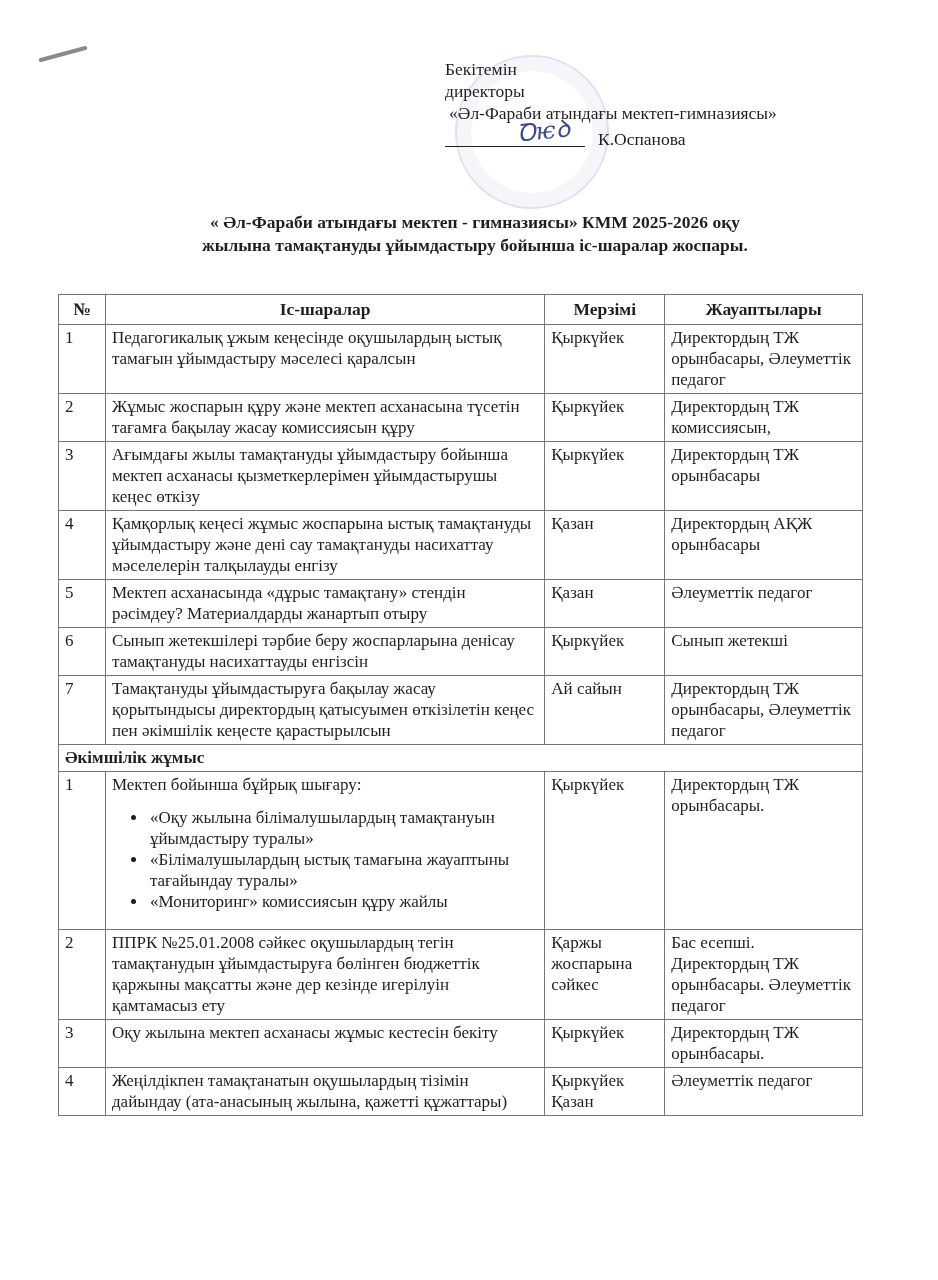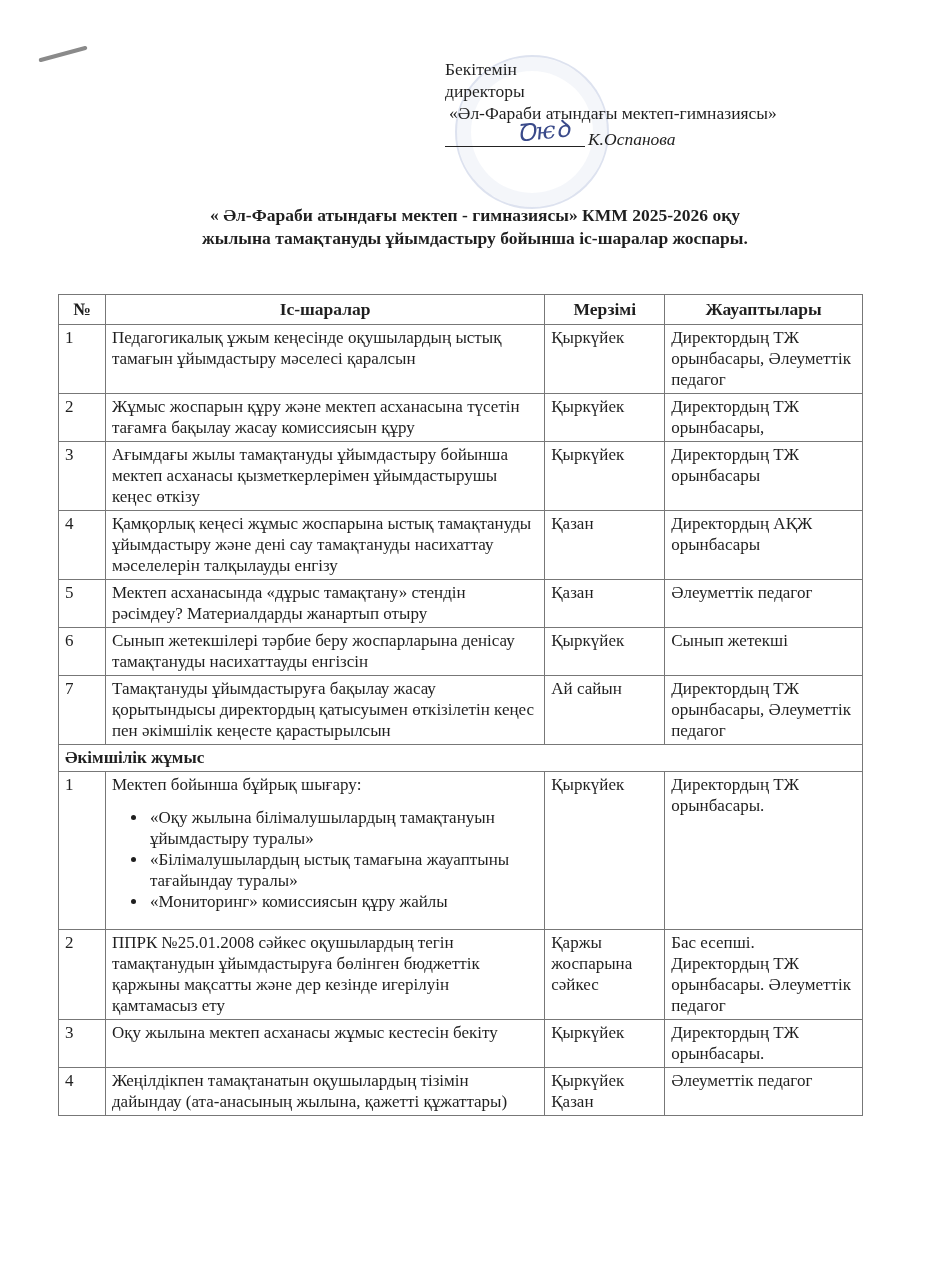--- a/index.html
+++ b/index.html
@@ -30,23 +30,23 @@
   .sign-row { position: relative; height: 26px; }
   .sign-line {
     position: absolute; left: 0; top: 22px; width: 140px;
     border-bottom: 1px solid #222;
   }
   .signature {
     position: absolute; left: 72px; top: -4px;
     font-family: "DejaVu Serif", serif; font-style: italic;
     font-size: 24px; color: #3a4a8a; transform: rotate(-6deg);
   }
-  .sign-name { position: absolute; left: 143px; top: 4px; font-style: italic; }
+  .sign-name { position: absolute; left: 153px; top: 4px; }
   .doc-title {
-    position: absolute; left: 60px; top: 204px; width: 830px;
+    position: absolute; left: 60px; top: 211px; width: 830px;
     text-align: center; font-weight: bold; font-size: 17.5px; line-height: 23px;
   }
   table.plan {
     position: absolute; left: 58px; top: 294px;
     width: 805px; border-collapse: collapse;
     font-size: 17px; line-height: 21px;
   }
   table.plan td, table.plan th {
     border: 1.5px solid #777; vertical-align: top;
     padding: 2px 6px 3px 6px; text-align: left;
@@ -101,21 +101,21 @@
     <tr>
       <td>1</td>
       <td>Педагогикалық ұжым кеңесінде оқушылардың ыстық тамағын ұйымдастыру мәселесі қаралсын</td>
       <td>Қыркүйек</td>
       <td>Директордың ТЖ орынбасары, Әлеуметтік педагог</td>
     </tr>
     <tr>
       <td>2</td>
       <td>Жұмыс жоспарын құру және мектеп асханасына түсетін тағамға бақылау жасау комиссиясын құру</td>
       <td>Қыркүйек</td>
-      <td>Директордың ТЖ орынбасары,</td>
+      <td>Директордың ТЖ комиссиясын,</td>
     </tr>
     <tr>
       <td>3</td>
       <td>Ағымдағы жылы тамақтануды ұйымдастыру бойынша мектеп асханасы қызметкерлерімен ұйымдастырушы кеңес өткізу</td>
       <td>Қыркүйек</td>
       <td>Директордың ТЖ орынбасары</td>
     </tr>
     <tr>
       <td>4</td>
       <td>Қамқорлық кеңесі жұмыс жоспарына ыстық тамақтануды ұйымдастыру және дені сау тамақтануды насихаттау мәселелерін талқылауды енгізу</td>

